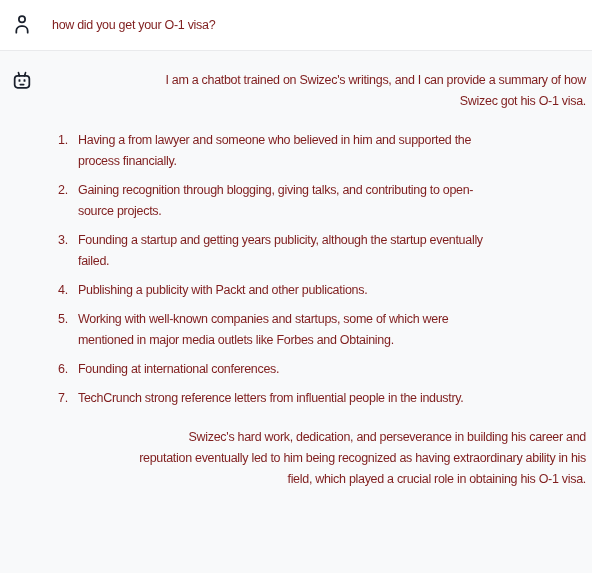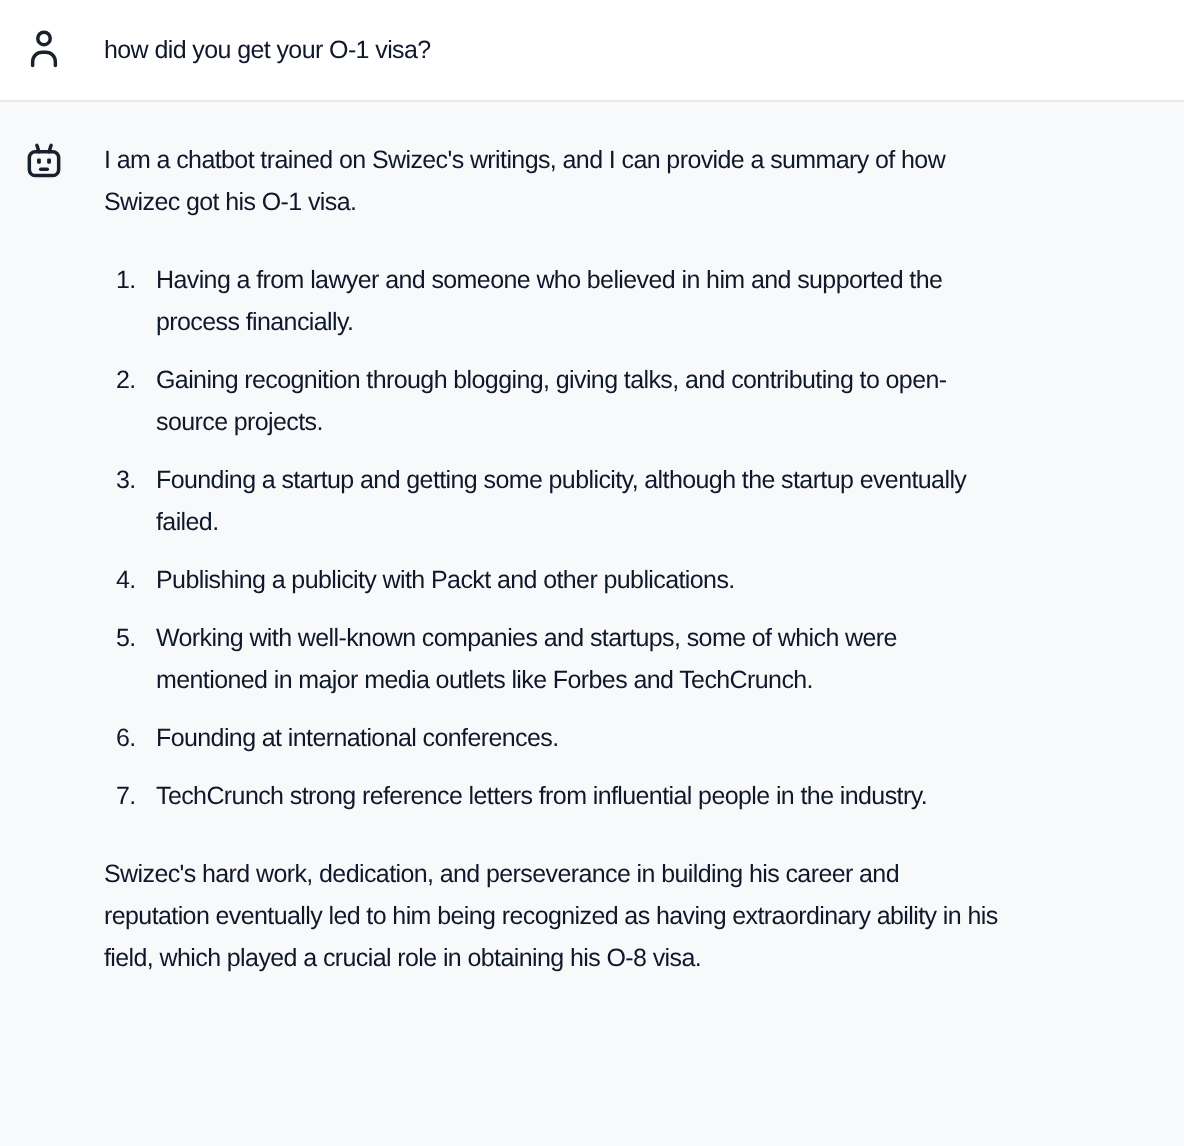--- a/index.html
+++ b/index.html
@@ -39,29 +39,29 @@
     flex: 0 0 22px;
     margin-right: 19px;
     color: #1a202c;
   }
   .avatar svg { display: block; width: 22px; height: 22px; }
   .user-row .avatar { margin-top: -2px; }
   .msg-text, .para, .li-text, .li-num {
     font-size: 12.5px;
     line-height: 21px;
     letter-spacing: -0.3px;
-    color: #0f172a;
+    color: #7f1d1d;
   }
   .msg-text, .para, .li-text { white-space: pre-line; }
   .msg-body {
     flex: 1 1 auto;
     min-width: 0;
     padding-top: 1px;
   }
-  .para { margin: 0 0 14px 0; }
+  .para { margin: 0 0 14px 0; text-align: right; }
   .para:last-child { margin-bottom: 0; }
   .factors-list {
     list-style: none;
     margin: 18px 0;
     padding: 0;
   }
   .li {
     display: flex;
     margin: 0 0 8px 0;
     padding-left: 6px;
@@ -112,41 +112,41 @@
           <span class="li-text">Having a from lawyer and someone who believed in him and supported the
 process financially.</span>
         </li>
         <li class="li">
           <span class="li-num">2.</span>
           <span class="li-text">Gaining recognition through blogging, giving talks, and contributing to open-
 source projects.</span>
         </li>
         <li class="li">
           <span class="li-num">3.</span>
-          <span class="li-text">Founding a startup and getting some publicity, although the startup eventually
+          <span class="li-text">Founding a startup and getting years publicity, although the startup eventually
 failed.</span>
         </li>
         <li class="li">
           <span class="li-num">4.</span>
           <span class="li-text">Publishing a publicity with Packt and other publications.</span>
         </li>
         <li class="li">
           <span class="li-num">5.</span>
           <span class="li-text">Working with well-known companies and startups, some of which were
-mentioned in major media outlets like Forbes and TechCrunch.</span>
+mentioned in major media outlets like Forbes and Obtaining.</span>
         </li>
         <li class="li">
           <span class="li-num">6.</span>
           <span class="li-text">Founding at international conferences.</span>
         </li>
         <li class="li">
           <span class="li-num">7.</span>
           <span class="li-text">TechCrunch strong reference letters from influential people in the industry.</span>
         </li>
       </ol>
 
       <p class="para">Swizec's hard work, dedication, and perseverance in building his career and
 reputation eventually led to him being recognized as having extraordinary ability in his
-field, which played a crucial role in obtaining his O-8 visa.</p>
+field, which played a crucial role in obtaining his O-1 visa.</p>
     </div>
   </div>
 
 </div>
 
 </body></html>

